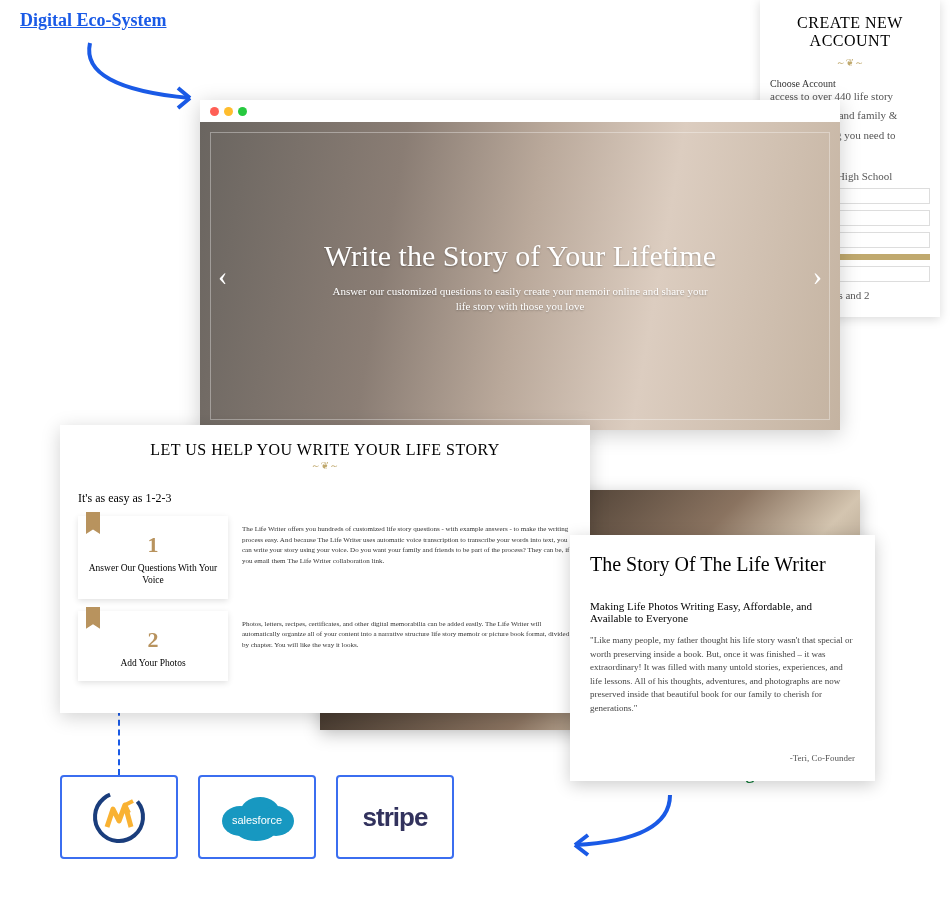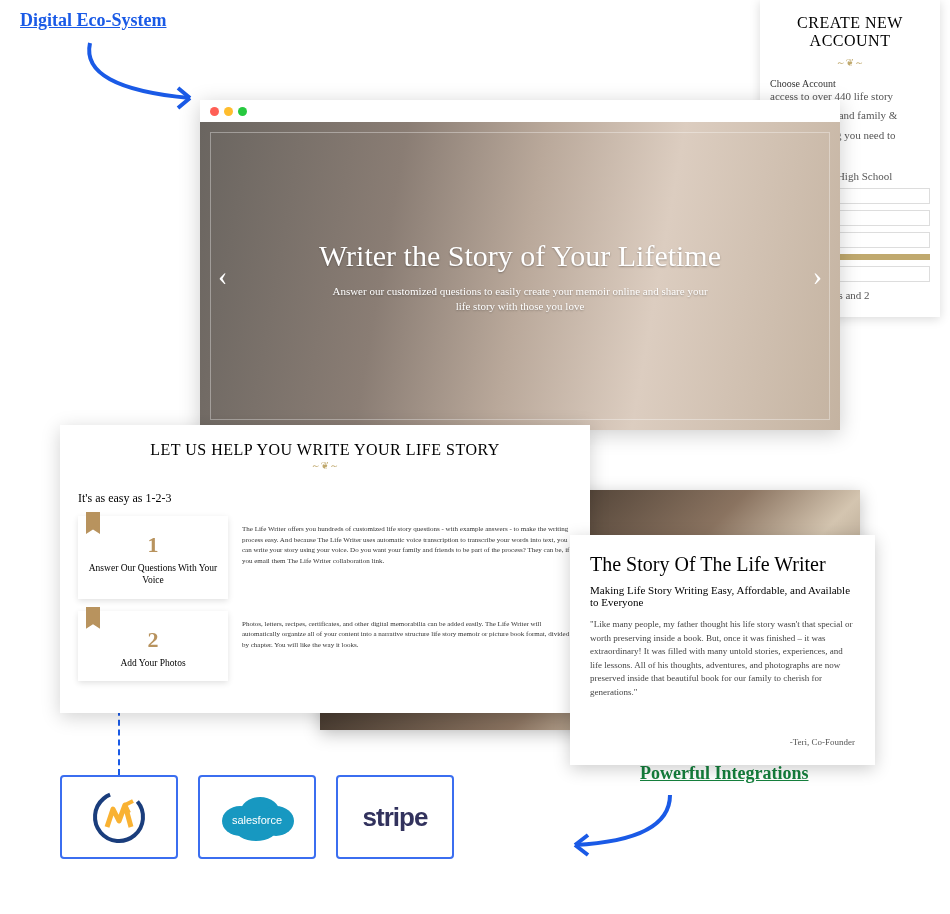--- a/index.html
+++ b/index.html
@@ -39,21 +39,21 @@
 .ribbon { position: absolute; top: -4px; left: 8px; width: 14px; height: 22px; background: #b8935e; clip-path: polygon(0 0,100% 0,100% 100%,50% 80%,0 100%); }
 .step-box .num { color: #b8935e; font-size: 22px; font-weight: bold; margin: 6px 0 4px; }
 .step-box .cap { font-size: 9.5px; line-height: 1.3; }
 .step-desc { flex: 1; font-size: 7px; line-height: 1.5; color: #333; padding-top: 8px; }
 
 
 .photo-bg { position: absolute; top: 490px; left: 320px; width: 540px; height: 240px; background: linear-gradient(135deg, #2c241e 0%, #4a3d32 30%, #8a7360 55%, #d4c5b0 70%, #6b5a48 100%); box-shadow: 0 4px 16px rgba(0,0,0,.25); z-index: 2; }
 .play-btn { position: absolute; top: 580px; left: 480px; width: 54px; height: 54px; border-radius: 50%; border: 3px solid #fff; display: flex; align-items: center; justify-content: center; cursor: pointer; z-index: 4; }
 .play-btn::after { content:""; border-left: 14px solid #fff; border-top: 9px solid transparent; border-bottom: 9px solid transparent; margin-left: 4px; }
 .card-story { position: absolute; top: 535px; left: 570px; width: 305px; background: #fff; box-shadow: 0 4px 16px rgba(0,0,0,.2); padding: 18px 20px; z-index: 6; }
-.card-story h2 { font-size: 20px; font-weight: normal; margin-bottom: 8px; }
+.card-story h2 { font-size: 20px; font-weight: normal; margin-bottom: 24px; }
 .card-story .sub { font-size: 11px; margin-bottom: 10px; }
 .card-story .quote { font-size: 9px; line-height: 1.5; color: #444; margin-bottom: 6px; }
 .card-story .attrib { font-size: 9px; text-align: right; color: #555; margin-top: 38px; }
 
 
 .dotted { position: absolute; top: 700px; left: 118px; width: 0; height: 75px; border-left: 2px dashed #1a5ae6; z-index: 1; }
 .int-row { position: absolute; top: 775px; left: 60px; display: flex; gap: 20px; }
 .int-tile { width: 118px; height: 84px; border: 2px solid #3b6ef0; border-radius: 4px; background: #fff; display: flex; align-items: center; justify-content: center; }
 .sf-cloud { fill: #1798c1; }
 .stripe-txt { font-family: Arial, sans-serif; font-weight: bold; font-size: 26px; color: #32325d; letter-spacing: -1px; }
@@ -85,21 +85,21 @@
 </div>
 
 <div class="hero-wrap">
   <div class="hero-chrome">
     <div class="dot r"></div>
     <div class="dot y"></div>
     <div class="dot g"></div>
   </div>
   <div class="hero">
     <span class="chev l">‹</span>
-    <h1>Writer the Story of Your Lifetime</h1>
+    <h1>Write the Story of Your Lifetime</h1>
     <p>Answer our customized questions to easily create your memoir online and share your life story with those you love</p>
     <span class="chev r">›</span>
   </div>
 </div>
 
 <div class="card-help">
   <h2>LET US HELP YOU WRITE YOUR LIFE STORY</h2>
   <div class="flourish">～❦～</div>
   <div class="sub">It's as easy as 1-2-3</div>
   <div class="step-row">
@@ -117,21 +117,21 @@
       <div class="cap">Add Your Photos</div>
     </div>
     <div class="step-desc">Photos, letters, recipes, certificates, and other digital memorabilia can be added easily. The Life Writer will automatically organize all of your content into a narrative structure life story memoir or picture book format, divided by chapter. You will like the way it looks.</div>
   </div>
 </div>
 
 <div class="photo-bg"></div>
 <div class="play-btn"></div>
 <div class="card-story">
   <h2>The Story Of The Life Writer</h2>
-  <div class="sub">Making Life Story Writing Easy, Affordable, and Available to Everyone</div>
+  <div class="sub">Making Life Photos Writing Easy, Affordable, and Available to Everyone</div>
   <div class="quote">"Like many people, my father thought his life story wasn't that special or worth preserving inside a book. But, once it was finished – it was extraordinary! It was filled with many untold stories, experiences, and life lessons. All of his thoughts, adventures, and photographs are now preserved inside that beautiful book for our family to cherish for generations."</div>
   <div class="attrib">-Teri, Co-Founder</div>
 </div>
 
 <div class="dotted"></div>
 <div class="label-int">Powerful Integrations</div>
 <svg class="arrow-int" viewBox="0 0 120 70">
   <path d="M 110 5 Q 110 50 15 55" stroke="#1a5ae6" stroke-width="4" fill="none"></path>
   <path d="M 15 55 L 28 45 M 15 55 L 28 65" stroke="#1a5ae6" stroke-width="4" fill="none"></path>
 </svg>

